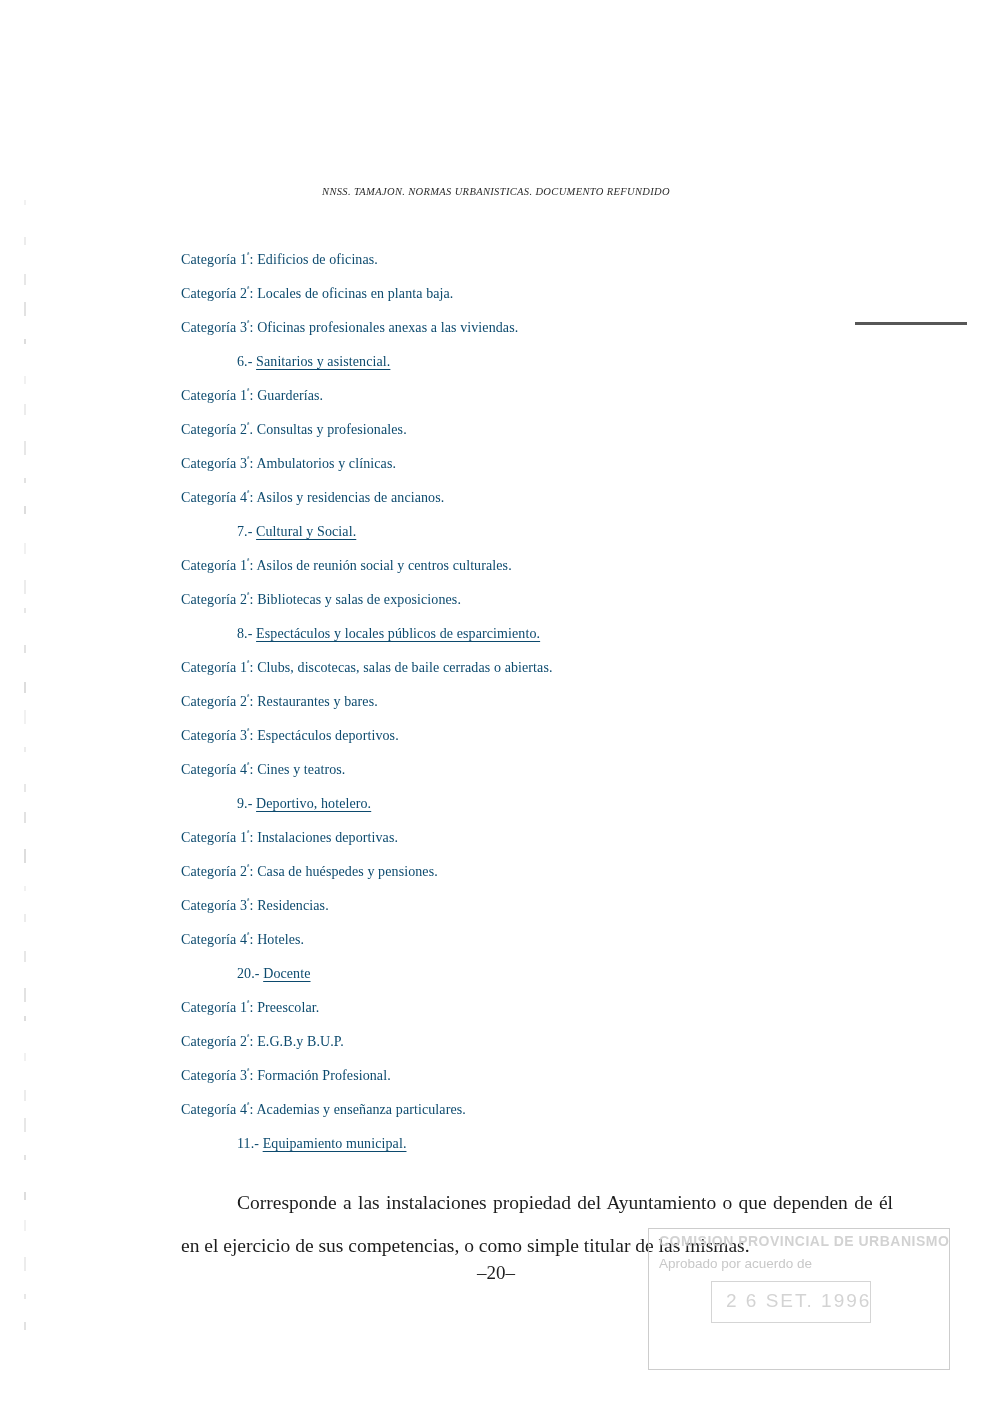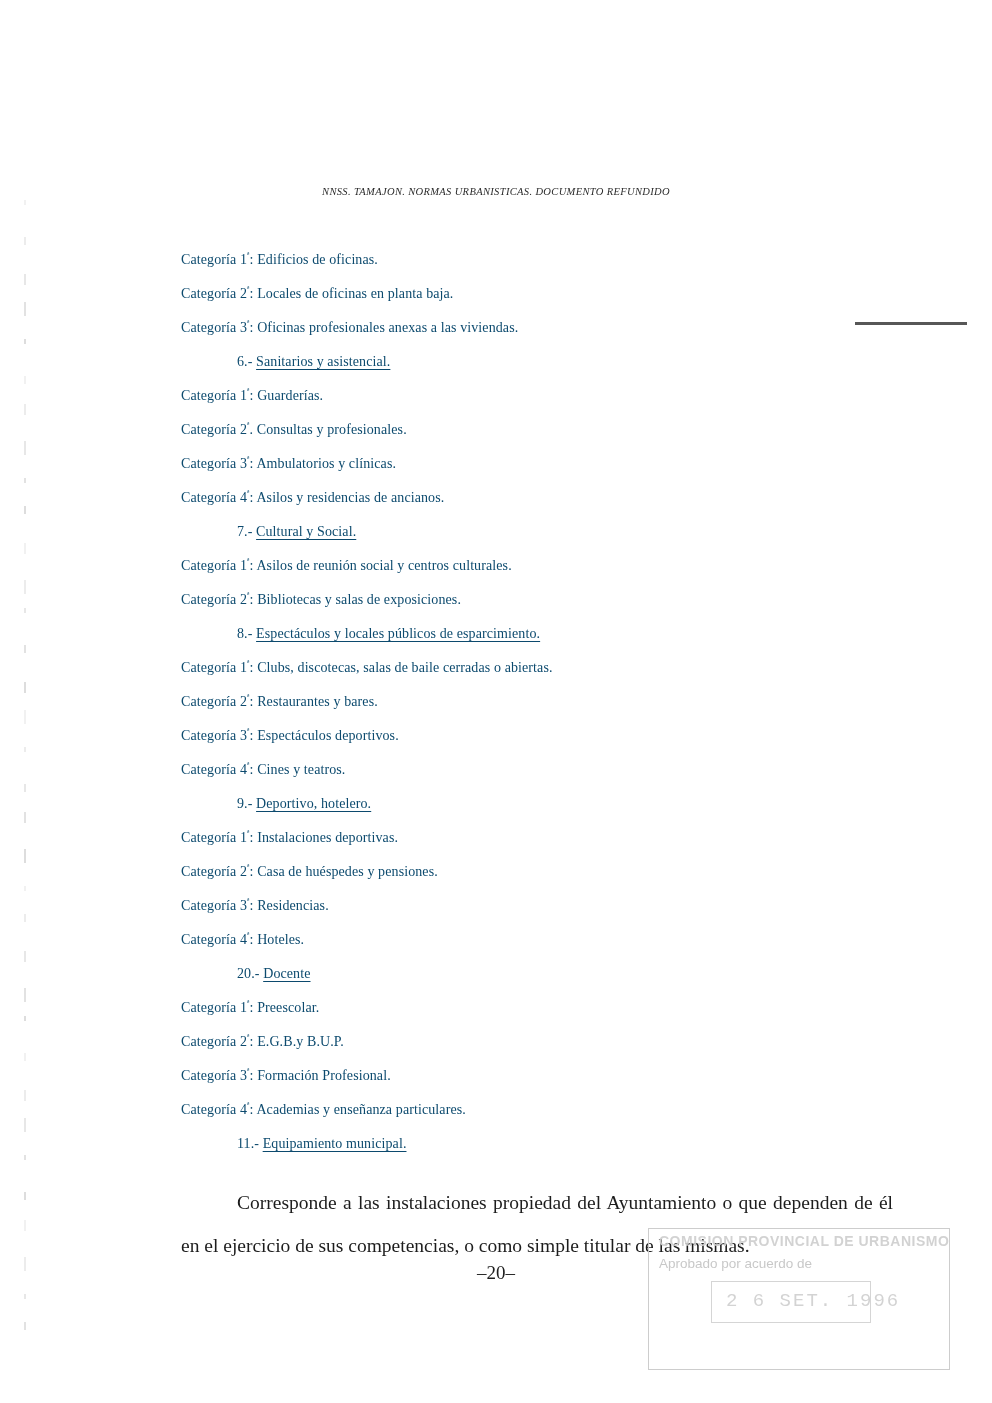--- a/index.html
+++ b/index.html
@@ -126,21 +126,21 @@
     left: 62px;
     top: 52px;
     width: 158px;
     height: 40px;
     border: 1.5px solid #d2d2d2;
   }
   .stamp-date {
     position: absolute;
     left: 14px;
     top: 8px;
-    font-family: Liberation Mono, monospace;
+    font-family: Liberation Sans, sans-serif;
     font-size: 19px;
     letter-spacing: 2px;
     color: #d0d0d0;
     white-space: nowrap;
   }
 
   
   .scan-marks {
     position: absolute;
     left: 22px;

